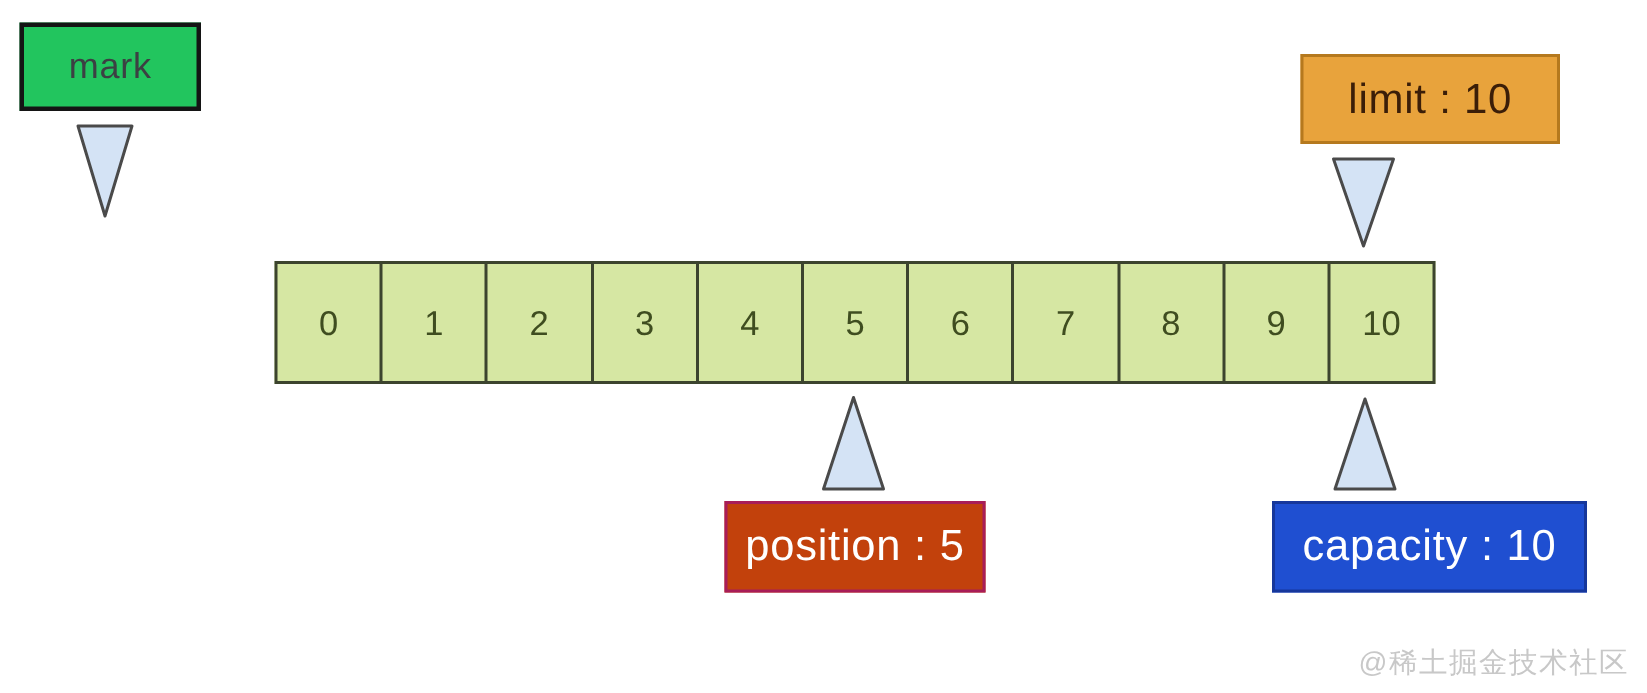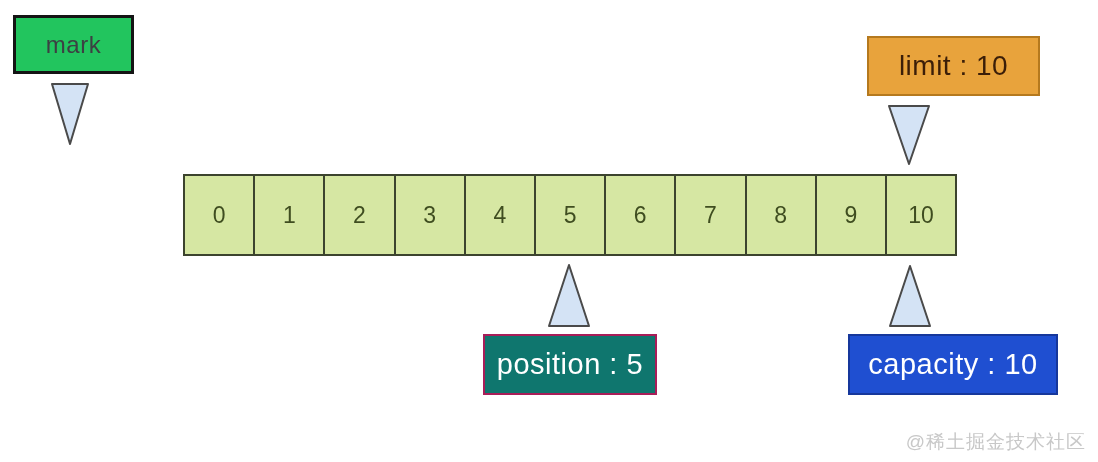--- a/index.html
+++ b/index.html
@@ -33,21 +33,21 @@
   .limit-box {
     left: 823px; top: 36px; width: 173px; height: 60px;
     background: #e8a33c;
     border: 2px solid #b5791e;
     color: #3b1e08;
     font-size: 28px;
     margin-left: 44px;
   }
   .position-box {
     left: 483px; top: 334px; width: 174px; height: 61px;
-    background: #0f766e;
+    background: #c2410c;
     border: 2px solid #a81d58;
     color: #ffffff;
     font-size: 29px;
   }
   .capacity-box {
     left: 801px; top: 334px; width: 210px; height: 61px;
     background: #1f4fd1;
     border: 2px solid #16379b;
     color: #ffffff;
     font-size: 29px;

